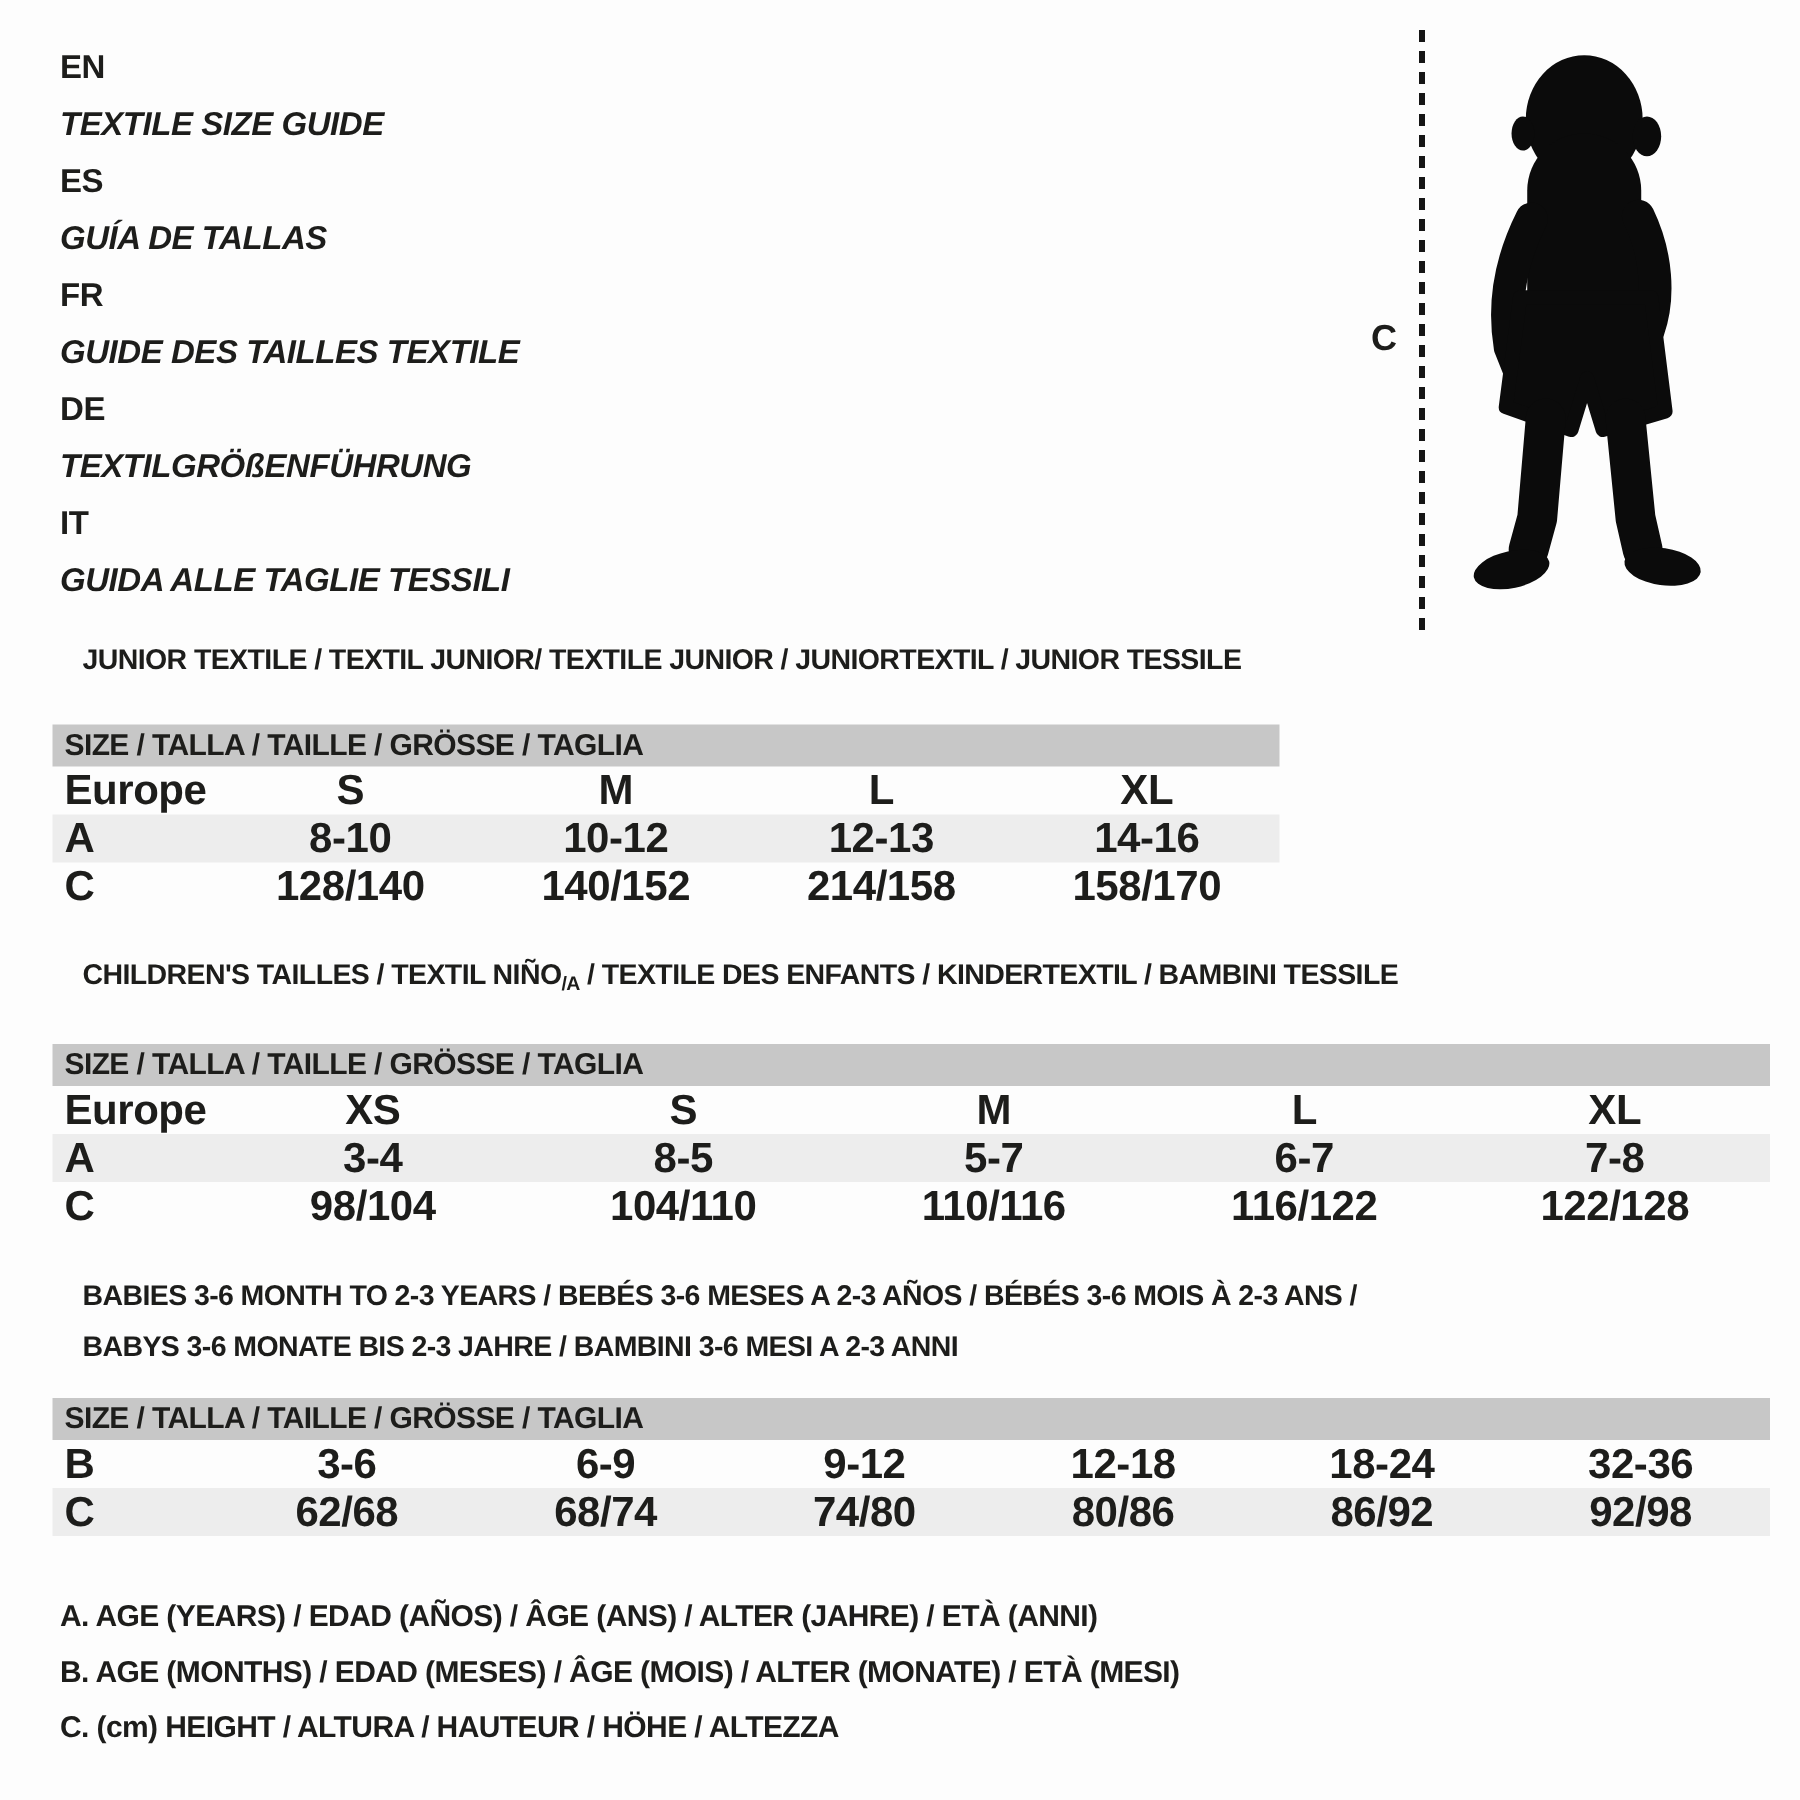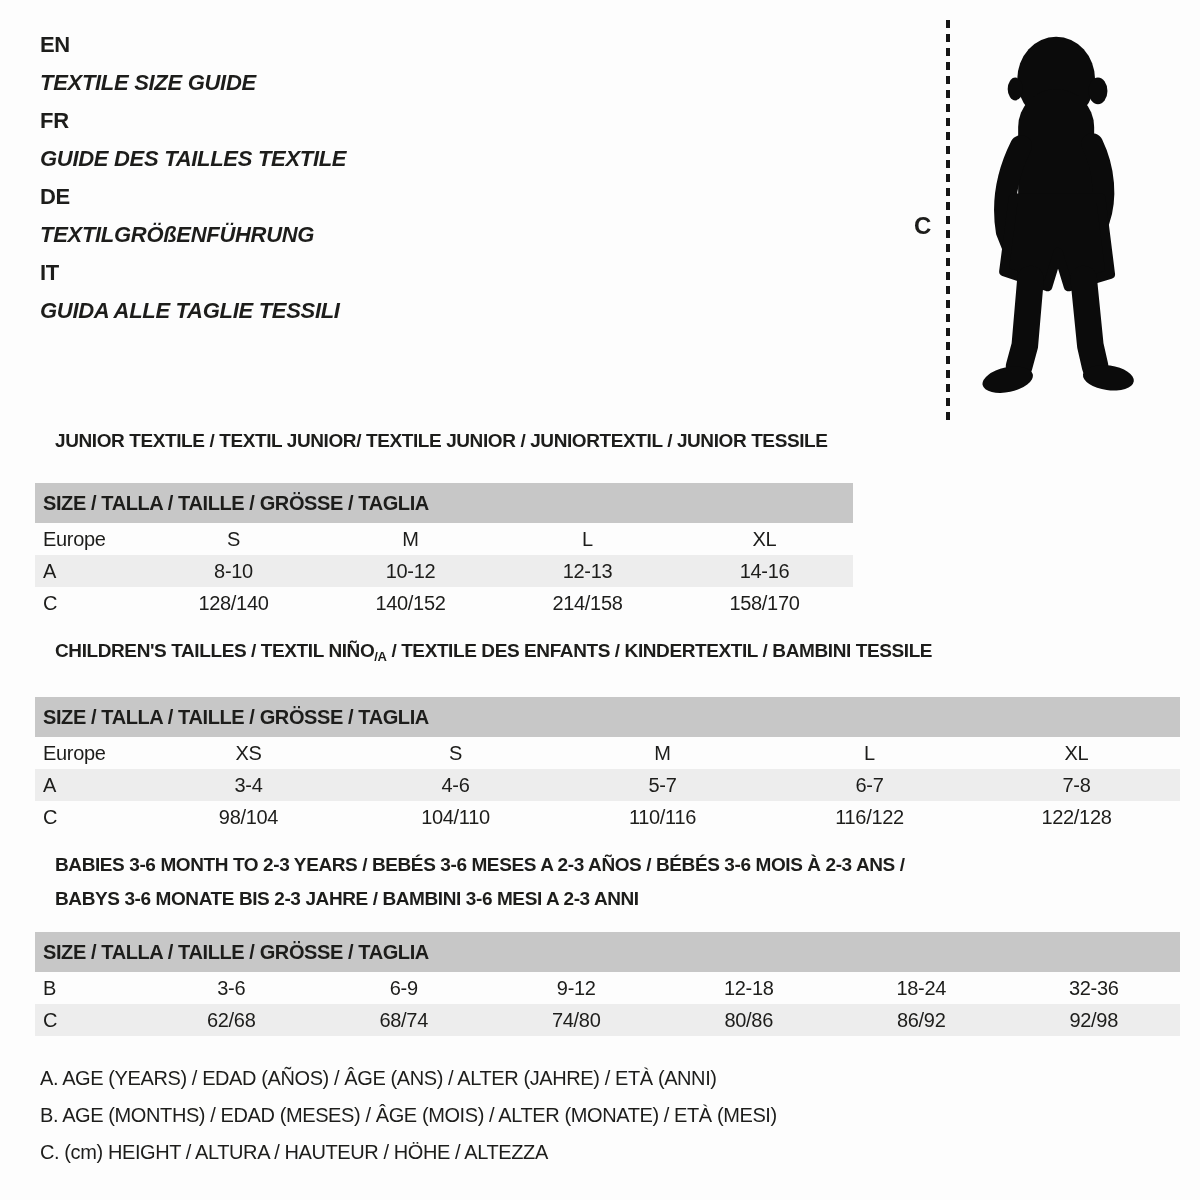--- a/index.html
+++ b/index.html
@@ -37,53 +37,57 @@
 
   
   .section{position:absolute;left:35px;}
   .section-title{
     font-weight:bold;font-size:19px;letter-spacing:-0.4px;
     margin-left:20px;white-space:nowrap;line-height:22px;
   }
   .title-sub{font-size:13px;vertical-align:-4px;}
   .size-bar{
     background:#c7c7c7;
-    height:40px;display:flex;align-items:center;
+    height:28px;display:flex;align-items:center;
     font-weight:bold;font-size:20px;letter-spacing:-0.4px;
     padding-left:8px;
   }
   .trow{
     display:flex;height:32px;align-items:center;
-    font-weight:normal;font-size:20px;letter-spacing:-0.3px;
+    font-weight:bold;font-size:28px;letter-spacing:-0.3px;
   }
   .trow.shade{background:#ededed;}
   .trow .lbl{width:110px;padding-left:8px;box-sizing:border-box;}
   .trow .val{flex:1;text-align:center;}
 
   #junior-section{top:430px;width:818px;}
   #junior-section .size-bar{margin-top:31px;}
   #children-section{top:640px;width:1145px;}
   #children-section .size-bar{margin-top:29px;}
   #babies-section{top:848px;width:1145px;}
   #babies-section .section-title{line-height:34px;}
   #babies-section .size-bar{margin-top:16px;}
 
   
   .notes{
     position:absolute;top:1060px;left:40px;
-    font-weight:normal;font-size:20px;line-height:37px;letter-spacing:-0.4px;
+    font-weight:bold;font-size:20px;line-height:37px;letter-spacing:-0.4px;
   }
 </style>
 </head>
 <body>
 
 <div class="lang-block">
   <div class="lang-row">
     <span class="lang-code">EN</span>
     <span class="lang-title">TEXTILE SIZE GUIDE</span>
+  </div>
+  <div class="lang-row">
+    <span class="lang-code">ES</span>
+    <span class="lang-title">GUÍA DE TALLAS</span>
   </div>
   <div class="lang-row">
     <span class="lang-code">FR</span>
     <span class="lang-title">GUIDE DES TAILLES TEXTILE</span>
   </div>
   <div class="lang-row">
     <span class="lang-code">DE</span>
     <span class="lang-title">TEXTILGRÖßENFÜHRUNG</span>
   </div>
   <div class="lang-row">
@@ -147,21 +151,21 @@
     <div class="lbl">Europe</div>
     <div class="val">XS</div>
     <div class="val">S</div>
     <div class="val">M</div>
     <div class="val">L</div>
     <div class="val">XL</div>
   </div>
   <div class="trow shade">
     <div class="lbl">A</div>
     <div class="val">3-4</div>
-    <div class="val">4-6</div>
+    <div class="val">8-5</div>
     <div class="val">5-7</div>
     <div class="val">6-7</div>
     <div class="val">7-8</div>
   </div>
   <div class="trow">
     <div class="lbl">C</div>
     <div class="val">98/104</div>
     <div class="val">104/110</div>
     <div class="val">110/116</div>
     <div class="val">116/122</div>

